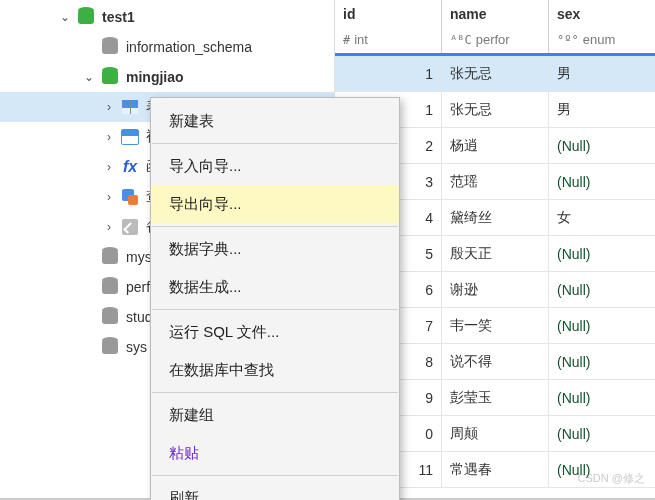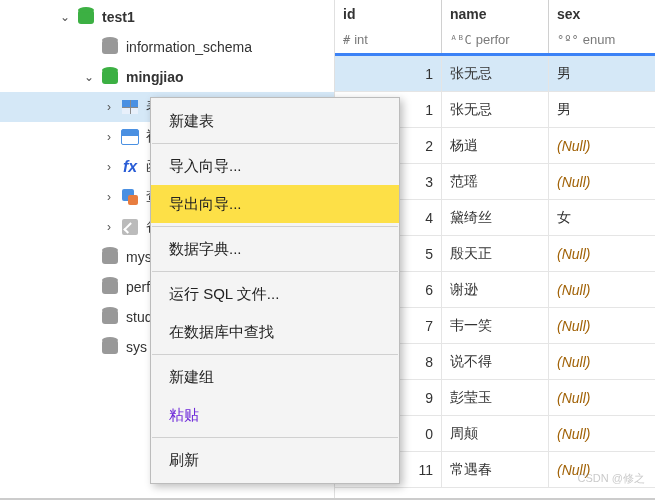--- a/index.html
+++ b/index.html
@@ -40,25 +40,25 @@
     .col-head:last-child { border-right: none; }
     .col-name { font-weight: 600; color: #333; }
     .col-type { display: flex; align-items: center; gap: 4px; color: #7a7a7a; font-size: 13px; }
     .type-prefix { color: #7a7a7a; font-family: monospace; font-size: 12px; }
     
     .tbl-row { display: flex; height: 36px; border-bottom: 1px solid #e5e5e5; }
     .tbl-row.selected { background: #d5e8f7; }
     .tbl-cell { flex: 1; padding: 0 8px; border-right: 1px solid #e5e5e5; display: flex; align-items: center; }
     .tbl-cell:last-child { border-right: none; }
     .cell-id { justify-content: flex-end; color: #333; }
-    .cell-null { color: #a16207; font-style: italic; }
+    .cell-null { color: #14532d; }
     
     .context-menu { position: absolute; left: 150px; top: 97px; width: 250px; background: #f4f4f4; border: 1px solid #bcbcbc; box-shadow: 3px 3px 8px rgba(0,0,0,0.25); z-index: 100; padding: 4px 0; }
     .menu-item { height: 38px; display: flex; align-items: center; padding: 0 18px; font-size: 15px; color: #222; cursor: pointer; }
-    .menu-item.highlighted { background: #fde047; }
+    .menu-item.highlighted { background: #fef9c3; }
     .menu-item.disabled { color: #6d28d9; cursor: default; }
     .menu-separator { height: 1px; background: #d0d0d0; margin: 3px 1px; }
     
     .watermark { position: absolute; right: 10px; bottom: 14px; font-size: 11px; color: rgba(150,150,150,0.5); z-index: 200; }
     .bottom-border { position: absolute; bottom: 0; left: 0; right: 0; height: 2px; background: #ccc; }
   </style>
 </head>
 <body>
 
 <div class="container">
@@ -242,20 +242,21 @@
   </div>
 </div>
 
 <div class="context-menu">
     <div class="menu-item">新建表</div>
     <div class="menu-separator"></div>
     <div class="menu-item">导入向导...</div>
     <div class="menu-item highlighted">导出向导...</div>
     <div class="menu-separator"></div>
     <div class="menu-item">数据字典...</div>
+    <div class="menu-item">数据生成...</div>
     <div class="menu-separator"></div>
     <div class="menu-item">运行 SQL 文件...</div>
     <div class="menu-item">在数据库中查找</div>
     <div class="menu-separator"></div>
     <div class="menu-item">新建组</div>
     <div class="menu-item disabled">粘贴</div>
     <div class="menu-separator"></div>
     <div class="menu-item">刷新</div>
   </div>
 

